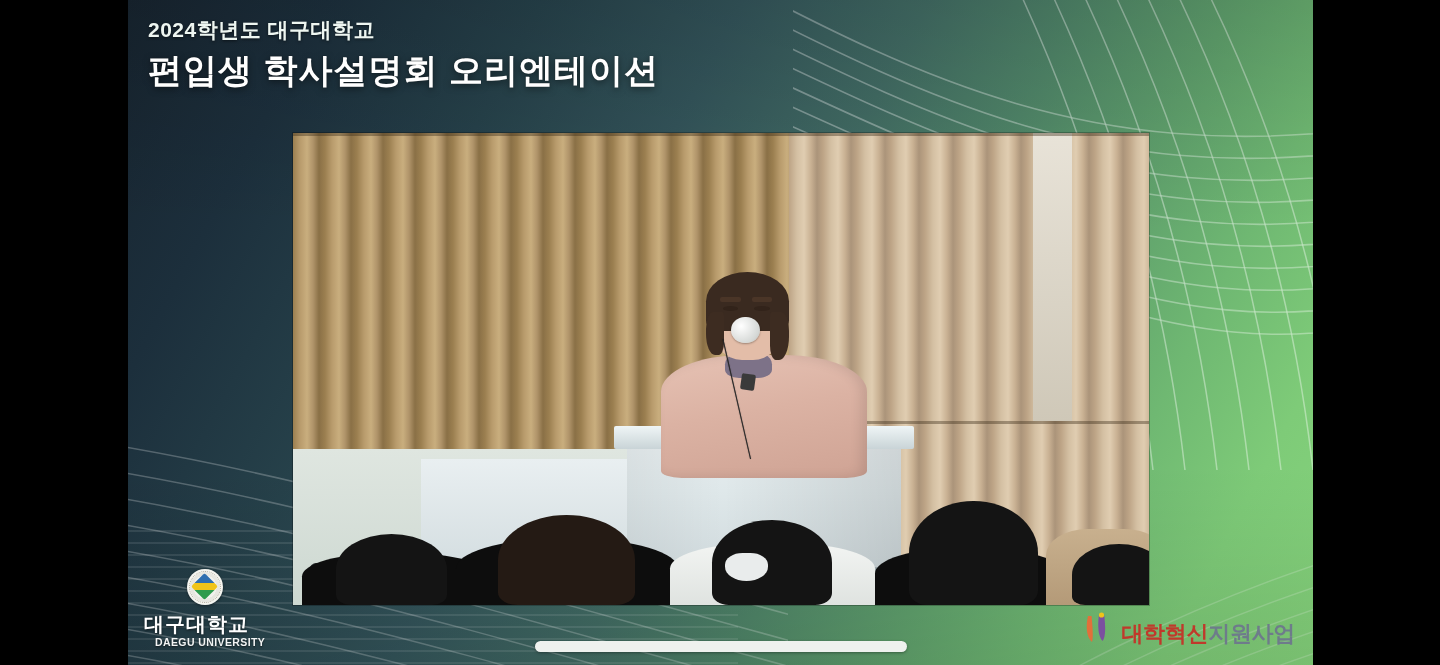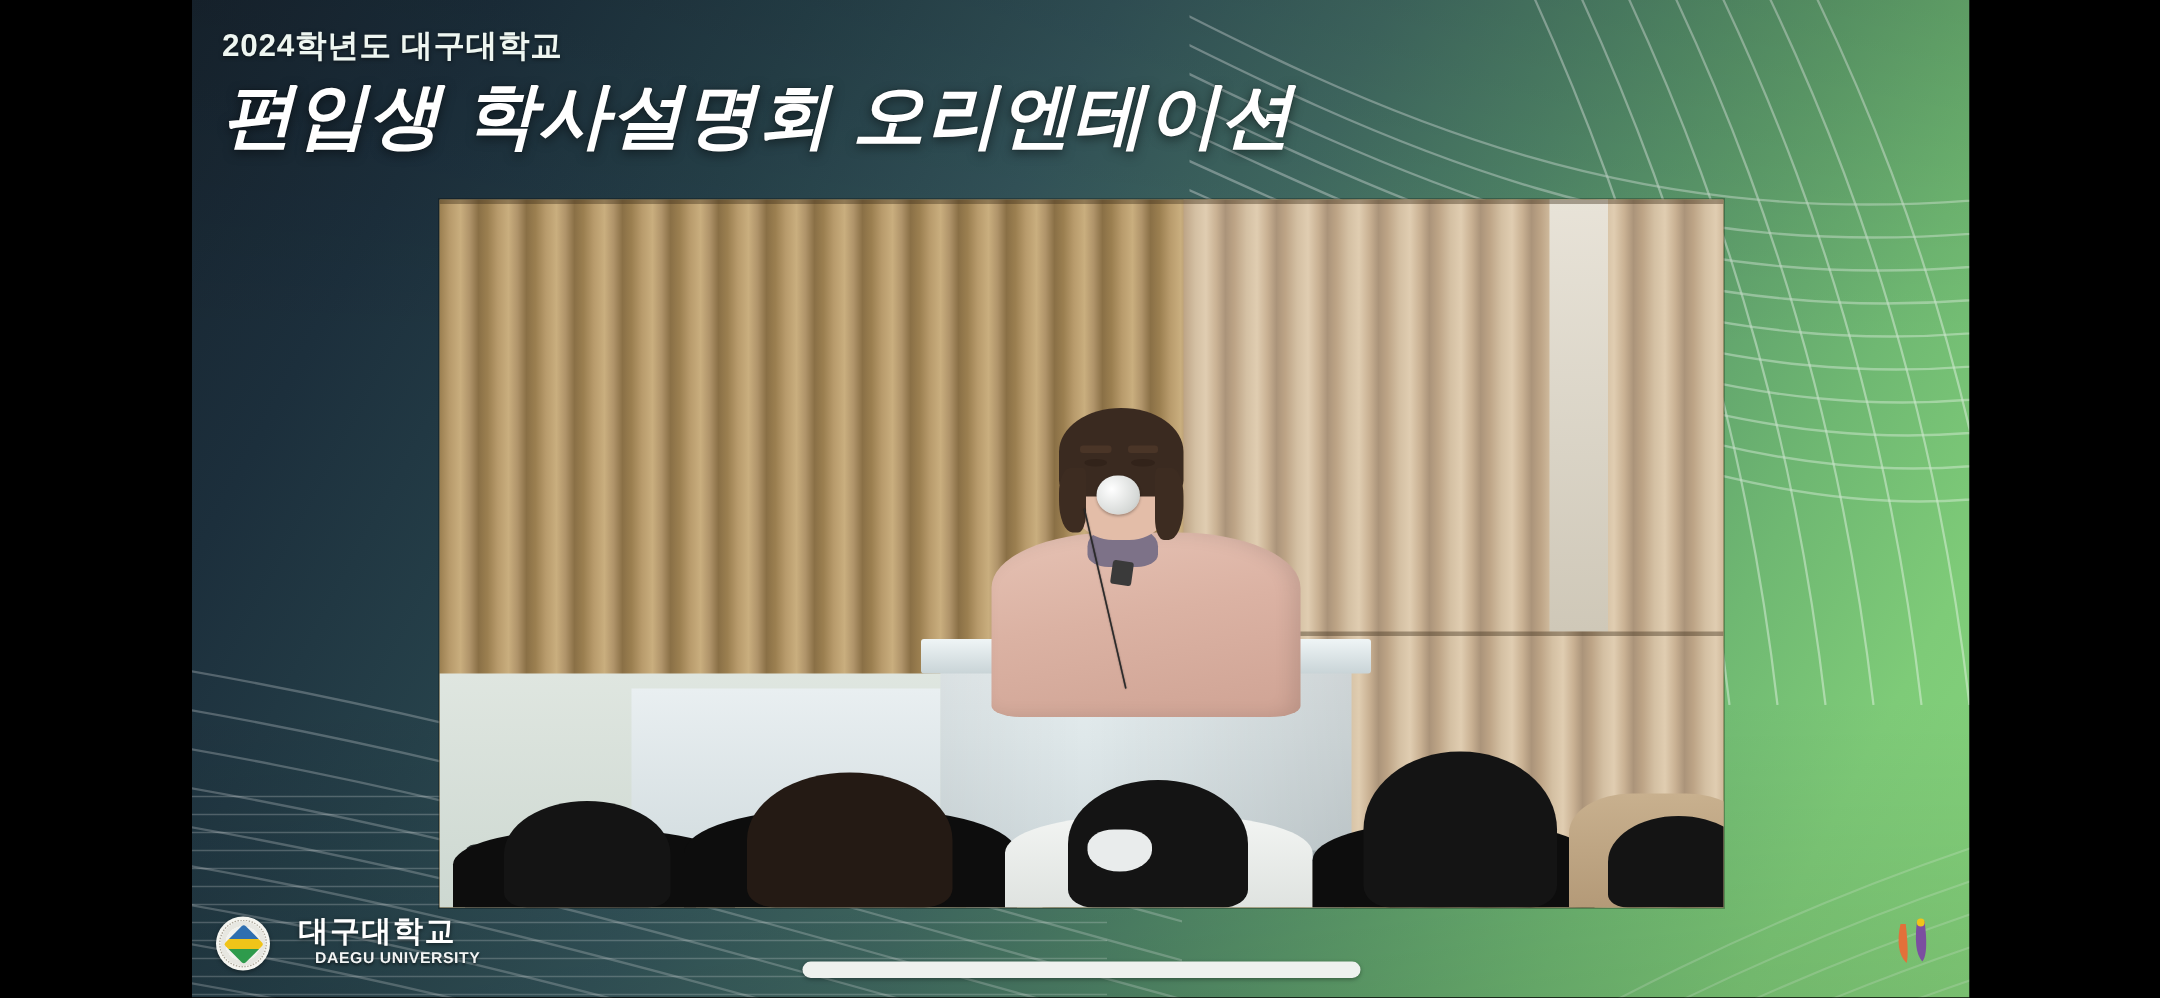--- a/index.html
+++ b/index.html
@@ -77,28 +77,27 @@
   #eyebrow {
     font-size:21px;
     font-weight:700;
     color:#eef6f1;
     letter-spacing:.5px;
     text-shadow:0 1px 3px rgba(0,0,0,.55);
     white-space:nowrap;
   }
   #main-title {
     margin-top:8px;
-    font-size:48px;
+    font-size:34px;
     line-height:1.08;
     font-weight:700;
     color:#ffffff;
     letter-spacing:1px;
     text-shadow:0 2px 7px rgba(0,0,0,.5), 0 0 1px rgba(0,0,0,.6);
     white-space:nowrap;
-    font-style:italic;
   }
 
   
   #photo {
     position:absolute;
     left:165px; top:133px;
     width:856px; height:472px;
     overflow:hidden;
     background:#a08a5e;
     box-shadow:0 0 0 1px rgba(0,0,0,.25);
@@ -291,22 +290,23 @@
   .beige-jacket {
     position:absolute; bottom:0;
     background:linear-gradient(180deg,#c8b08e,#b49a78);
     border-radius:35% 35% 0 0;
   }
 
   
   #logo-left {
     position:absolute;
     left:16px; bottom:18px;
-    display:flex; gap:19px;
+    display:flex; align-items:center; gap:9px;
     z-index:7;
+    flex-direction:column;
   }
   .emblem {
     width:36px; height:36px;
     border-radius:50%;
     background:
       radial-gradient(circle at 50% 50%, #f2f2ee 0 46%, #e7e7e1 46% 58%, #f5f5f0 58% 74%, #dcdcd4 74% 100%);
     position:relative;
     box-shadow:0 1px 3px rgba(0,0,0,.4);
     display:flex; align-items:center; justify-content:center;
   }
@@ -506,20 +506,23 @@
         <div id="logo-left-en">DAEGU UNIVERSITY</div>
       </div>
     </div>
 
     <div id="logo-right">
       <svg class="u-mark" viewBox="0 0 34 36">
         <path d="M6 5 C 3.5 16, 4.5 26, 10 31 C 11.5 27, 10.5 14, 9.5 5 Z" fill="#e2703a"></path>
         <path d="M17 3 C 15.5 15, 16 25, 20.5 30 C 24 26, 23.5 14, 22 3 Z" fill="#7b4fa0"></path>
         <circle cx="19.5" cy="4" r="2.6" fill="#f0c419"></circle>
       </svg>
+      <div id="logo-right-text">
+        <span id="logo-right-a">대학혁신</span><span id="logo-right-b">지원사업</span>
+      </div>
     </div>
 
   </div>
 
   <div id="home-indicator"></div>
 
   <div class="letterbox" id="letterbox-left"></div>
   <div class="letterbox" id="letterbox-right"></div>
 
 </div>

